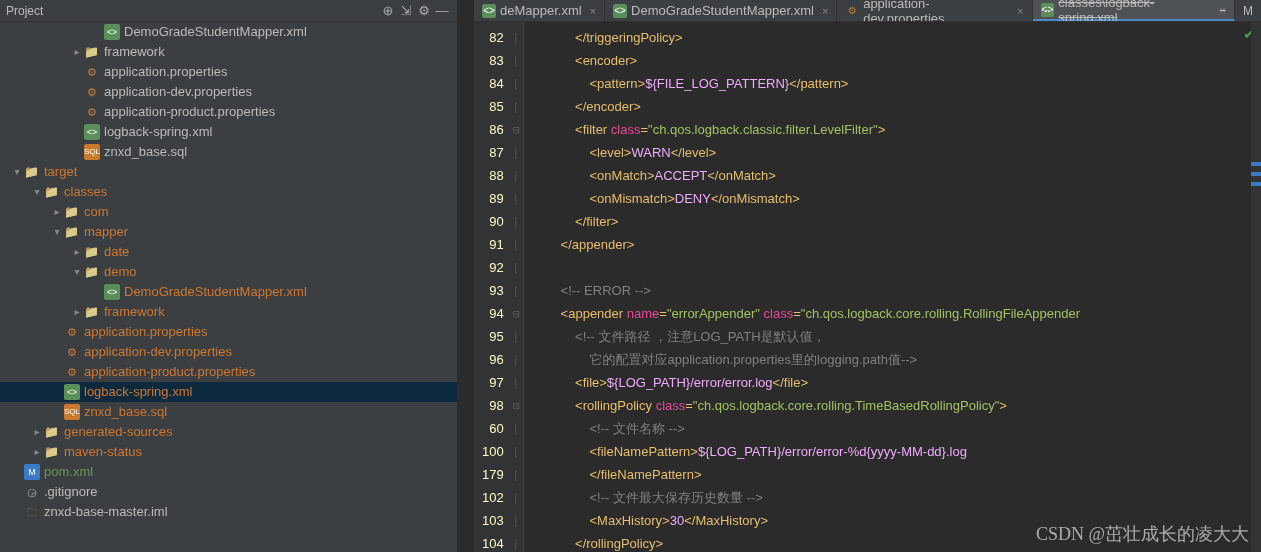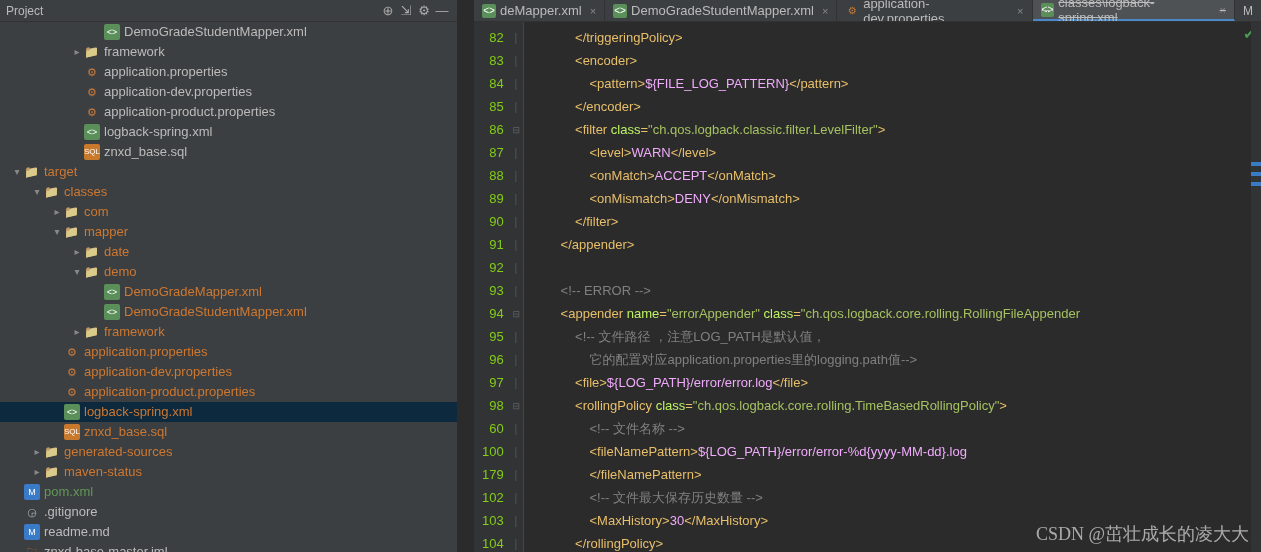--- a/index.html
+++ b/index.html
@@ -33,28 +33,28 @@
 .row .label.unv { color:#629755; }
 
 .editor-area { flex:1; display:flex; flex-direction:column; background:#2b2b2b;margin-left:17px; }
 .tabs { height:22px; display:flex; background:#3c3f41; border-bottom:1px solid #323232; overflow:hidden; }
 .tab { display:flex; align-items:center; padding:0 8px; gap:4px; border-right:1px solid #323232; color:#bbb; font-size:12px; cursor:pointer; }
 .tab.active { background:#4e5254; border-bottom:2px solid #4a88c7; }
 .tab .ico { width:14px; height:14px; font-size:10px; display:inline-flex; align-items:center; justify-content:center; }
 .tab .x { color:#888; margin-left:4px; font-size:11px; }
 .tab.strike { text-decoration:line-through; }
 .editor-body { flex:1; display:flex; overflow:hidden; position:relative; }
-.gutter { background:#313335; text-align:right; color:#84cc16; padding:4px 6px 0 8px; font-family:Consolas,monospace; font-size:12px; user-select:none; }
+.gutter { background:#313335; text-align:right; color:#fef9c3; padding:4px 6px 0 8px; font-family:Consolas,monospace; font-size:12px; user-select:none; }
 .gutter div { height:23px; line-height:23px; }
 .fold { width:14px; background:#313335; border-right:1px solid #444; padding-top:4px; }
 .fold div { height:23px; display:flex; align-items:center; justify-content:center; color:#606366; font-size:9px; }
 .code { flex:1; font-family:Consolas,monospace; font-size:13px; padding:4px 0 4px 8px; line-height:23px; white-space:pre; position:relative; }
 .code-line { height:23px; }
 .tag { color:#e8bf6a; }
-.attr { color:#bef264; }
+.attr { color:#ec4899; }
 .val { color:#a5c261; }
 .cmt { color:#808080; }
 .txt { color:#f0abfc; }
 .status-ok { position:absolute; top:4px; right:6px; color:#499c54; font-size:14px; }
 .right-stripe { position:absolute; right:0; top:0; width:10px; height:100%; background:#313335; }
 .right-stripe .mark { position:absolute; right:0; width:10px; height:4px; background:#3a7bc8; }
 .watermark { position:fixed; bottom:6px; right:12px; color:rgba(255,255,255,0.6); font-size:18px; font-family:"Microsoft YaHei"; pointer-events:none; }
 </style>
 </head>
 <body>
@@ -143,26 +143,20 @@
       <div class="row">
         <span class="ind" style="width:70px"></span>
         <span class="arrow">▾</span>
         <span class="ico folder"></span>
         <span class="label orange">demo</span>
       </div>
       <div class="row">
         <span class="ind" style="width:90px"></span>
         <span class="arrow"></span>
         <span class="ico xml"></span>
-        <span class="label orange">DemoGradeMapper.xml</span>
-      </div>
-      <div class="row">
-        <span class="ind" style="width:90px"></span>
-        <span class="arrow"></span>
-        <span class="ico xml"></span>
         <span class="label orange">DemoGradeStudentMapper.xml</span>
       </div>
       <div class="row">
         <span class="ind" style="width:70px"></span>
         <span class="arrow">▸</span>
         <span class="ico folder"></span>
         <span class="label orange">framework</span>
       </div>
       <div class="row">
         <span class="ind" style="width:50px"></span>
@@ -210,26 +204,20 @@
         <span class="ind" style="width:10px"></span>
         <span class="arrow"></span>
         <span class="ico md"></span>
         <span class="label unv">pom.xml</span>
       </div>
       <div class="row">
         <span class="ind" style="width:10px"></span>
         <span class="arrow"></span>
         <span class="ico git"></span>
         <span class="label ">.gitignore</span>
-      </div>
-      <div class="row">
-        <span class="ind" style="width:10px"></span>
-        <span class="arrow"></span>
-        <span class="ico md"></span>
-        <span class="label ">readme.md</span>
       </div>
       <div class="row">
         <span class="ind" style="width:10px"></span>
         <span class="arrow"></span>
         <span class="ico zip"></span>
         <span class="label ">znxd-base-master.iml</span>
       </div>
     </div>
 </div>
 

